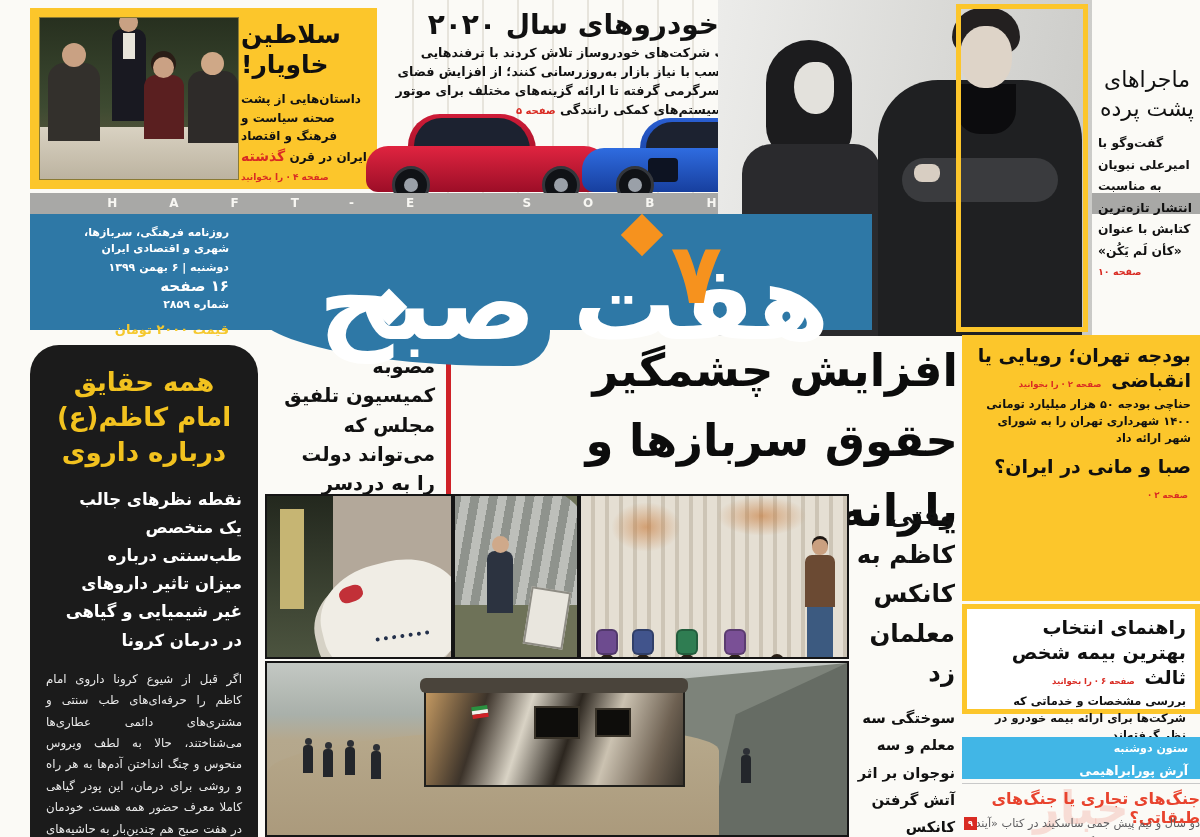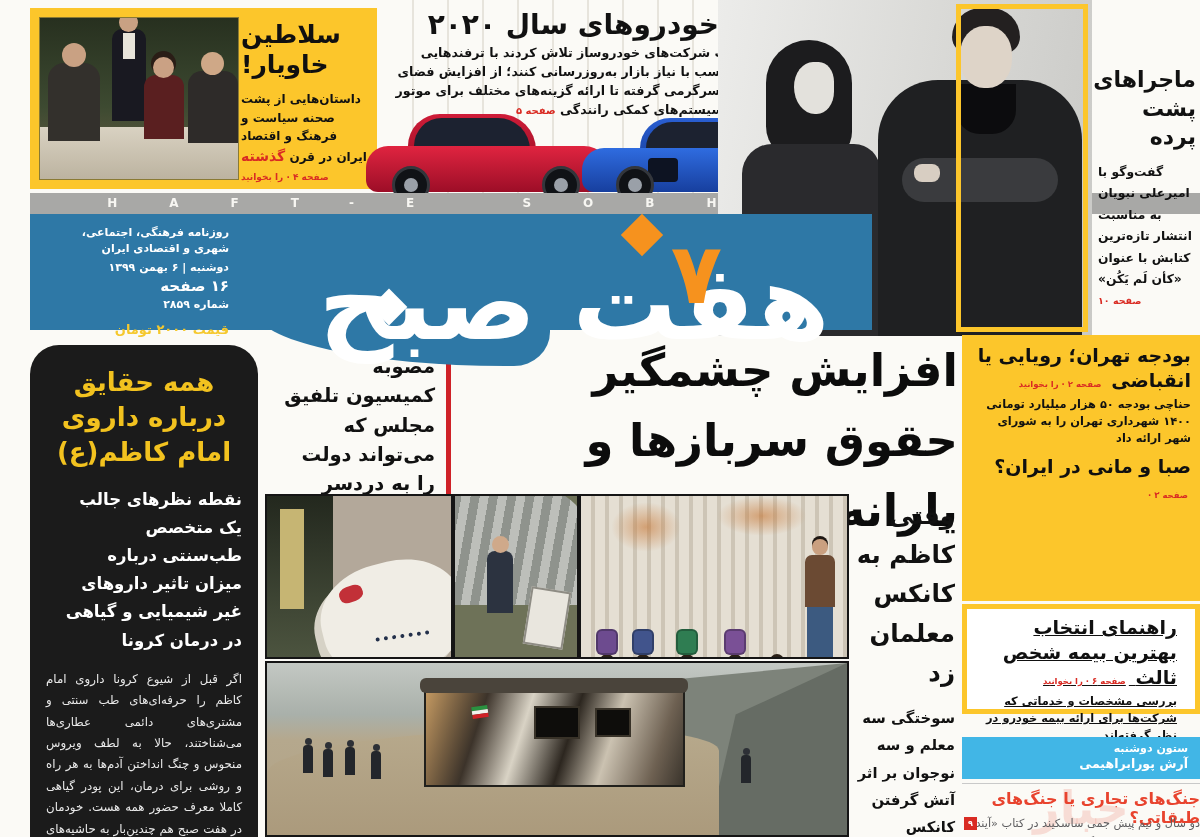--- a/index.html
+++ b/index.html
@@ -85,21 +85,21 @@
   .w-coat { position:absolute; left:6px; top:104px; width:138px; height:192px; background:#2a2a2d; border-radius:30px 26px 0 0; }
   .frame { position:absolute; left:238px; top:4px; width:132px; height:328px; border:5px solid #fcc62b; }
   .man { position:absolute; left:150px; top:8px; width:224px; height:328px; }
   .m-hair { position:absolute; left:84px; top:0; width:68px; height:46px; background:#232020; border-radius:34px 34px 20px 20px; }
   .m-face { position:absolute; left:92px; top:18px; width:52px; height:62px; background:#ded4c8; border-radius:46%; }
   .m-suit { position:absolute; left:10px; top:72px; width:204px; height:256px; background:#1f2022; border-radius:60px 60px 0 0; }
   .m-shirt { position:absolute; left:88px; top:76px; width:60px; height:50px; background:#0c0c0e; border-radius:0 0 24px 24px; }
   .m-arms { position:absolute; left:34px; top:150px; width:156px; height:44px; background:#3a3b3e; border-radius:22px; }
   .m-hand { position:absolute; left:46px; top:156px; width:26px; height:18px; background:#d8cec2; border-radius:8px; }
   .iv-col { left:1098px; top:66px; width:98px; text-align:left; }
-  .iv-head { font-size:22px; font-weight:700; line-height:1.3; text-align:right; }
+  .iv-head { font-size:22px; font-weight:400; line-height:1.3; text-align:center; }
   .iv-dek { margin-top:10px; font-size:12.3px; font-weight:700; line-height:1.75; text-align:left; }
   .iv-ref { margin-top:4px; color:#d92b23; font-size:9.5px; font-weight:700; text-align:left; }
 
   
   .kicker { left:278px; top:352px; width:173px; border-left:none; border-right:5px solid #cf2127;
     padding-right:11px; font-size:19.5px; font-weight:800; line-height:1.5; text-align:right; }
   .kicker-ref { margin-top:7px; font-size:10px; font-weight:700; color:#d92b23; }
   .lead-h { left:528px; top:336px; width:430px; text-align:right; font-weight:900; font-size:45px; line-height:1.55; color:#0c0c0c; letter-spacing:-1px; }
 
   
@@ -151,25 +151,25 @@
   .light-col { left:855px; top:496px; width:100px; text-align:right; }
   .light-h { font-size:24.5px; font-weight:900; line-height:1.6; }
   .light-dek { margin-top:12px; font-size:14.8px; font-weight:800; line-height:1.85; }
 
   
   .rail-y { left:962px; top:335px; width:238px; height:266px; background:#fcc62b; padding:8px 9px; overflow:hidden; }
   .ri { margin-bottom:7px; }
   .ri-t { font-size:19px; font-weight:900; line-height:1.32; color:#101010; }
   .ri-ref { font-size:8.5px; font-weight:700; color:#d92b23; margin-right:3px; }
   .ri-d { margin-top:3px; font-size:11.4px; font-weight:700; line-height:1.48; }
-  .rail-w { left:962px; top:604px; width:238px; height:110px; background:#fff; border:5px solid #fcc62b; padding:6px 18px;text-decoration:underline; }
+  .rail-w { left:962px; top:604px; width:238px; height:110px; background:#fff; border:5px solid #fcc62b; padding:6px 9px; }
   .colbox { left:962px; top:737px; width:238px; height:100px; }
   .col-head { position:absolute; left:0; top:0; width:100%; height:42px; background:#41b6e6; color:#fff; padding:5px 12px; text-align:right; }
   .col-kicker { font-size:11px; font-weight:700; }
-  .col-author { font-size:12.5px; font-weight:900; margin-top:1px; }
+  .col-author { font-size:12.5px; font-weight:900; margin-top:8px; }
   .col-rule { position:absolute; left:0; top:46px; width:100%; height:1px; background:#c9c9c9; }
   .col-title { position:absolute; left:0; top:52px; width:100%; text-align:right; color:#e8432e; font-size:16px; font-weight:900; }
   .col-body { position:absolute; left:0; top:78px; width:100%; font-size:11.3px; color:#5e5e60; line-height:1.65; text-align:right; }
   .col-badge { position:absolute; left:2px; top:80px; width:13px; height:13px; background:#d92b23; color:#fff;
     font-size:8px; line-height:13px; text-align:center; font-weight:700; }
   .col-wm { position:absolute; left:0; top:44px; width:100%; text-align:center; font-size:46px; font-weight:900;
     color:rgba(232,67,46,.16); letter-spacing:14px; pointer-events:none; }
 </style>
 </head>
 <body>
@@ -227,21 +227,21 @@
         <div class="hub"></div>
       </div>
     <div class="plate">IN·BY 12L</div>
   </div>
 
   <div class="abs band">HAFT-E SOBH DAILY</div>
 
   <div class="abs swoosh"></div>
   <div class="abs mast">
     <div class="mast-info">
-      <div class="mi-l">روزنامه فرهنگی، اجتماعی،</div>
+      <div class="mi-l">روزنامه فرهنگی، سربازها،</div>
       <div class="mi-l">شهری و اقتصادی ایران</div>
       <div class="mi-date">دوشنبه | ۶ بهمن ۱۳۹۹</div>
       <div class="mi-pages">۱۶ صفحه</div>
       <div class="mi-issue">شماره ۲۸۵۹</div>
       <div class="mi-price">قیمت ۲۰۰۰ تومان</div>
     </div>
     <div class="mast-logo">هفت صبح</div>
     <div class="logo-seven">۷</div>
     <div class="dia dia-o"></div>
     <div class="dia dia-w"></div>
@@ -277,22 +277,22 @@
     <div class="kicker-ref">صفحه ۲ · را بخوانید</div>
   </div>
   <div class="abs lead-h">
     <div>افزایش چشمگیر</div>
     <div>حقوق سربازها و یارانه</div>
   </div>
 
   <div class="abs imam">
     <div class="imam-h">
       <div>همه حقایق</div>
+      <div>امام کاظم(ع)</div>
       <div>درباره داروی</div>
-      <div>امام کاظم(ع)</div>
     </div>
     <div class="imam-dek">نقطه نظرهای جالب یک متخصص طب‌سنتی درباره میزان تاثیر داروهای غیر شیمیایی و گیاهی در درمان کرونا</div>
     <div class="imam-body">اگر قبل از شیوع کرونا داروی امام کاظم را حرفه‌ای‌های طب سنتی و مشتری‌های دائمی عطاری‌ها می‌شناختند، حالا به لطف ویروس منحوس و چنگ انداختن آدم‌ها به هر راه و روشی برای درمان، این پودر گیاهی کاملا معرف حضور همه هست. خودمان در هفت صبح هم چندین‌بار به حاشیه‌های مربوط به این دارو و اینکه از کجا آمده پرداختیم. حالا مرتضی مجاهدی، عضو هیأت علمی دانشکده طب ایرانی دانشگاه بابل و متخصص طب سنتی در گفت‌وگو با خبر آنلاین نکته‌های جالبی در مورد داروی موسوم به «امام کاظم» و مسائل دیگر مربوط به</div>
   </div>
 
   <div class="abs grid">
     <div class="ph ph-hosp">
       <div class="hosp-wall"></div>
       <div class="hosp-door"></div>
       <div class="hosp-bed"></div>

